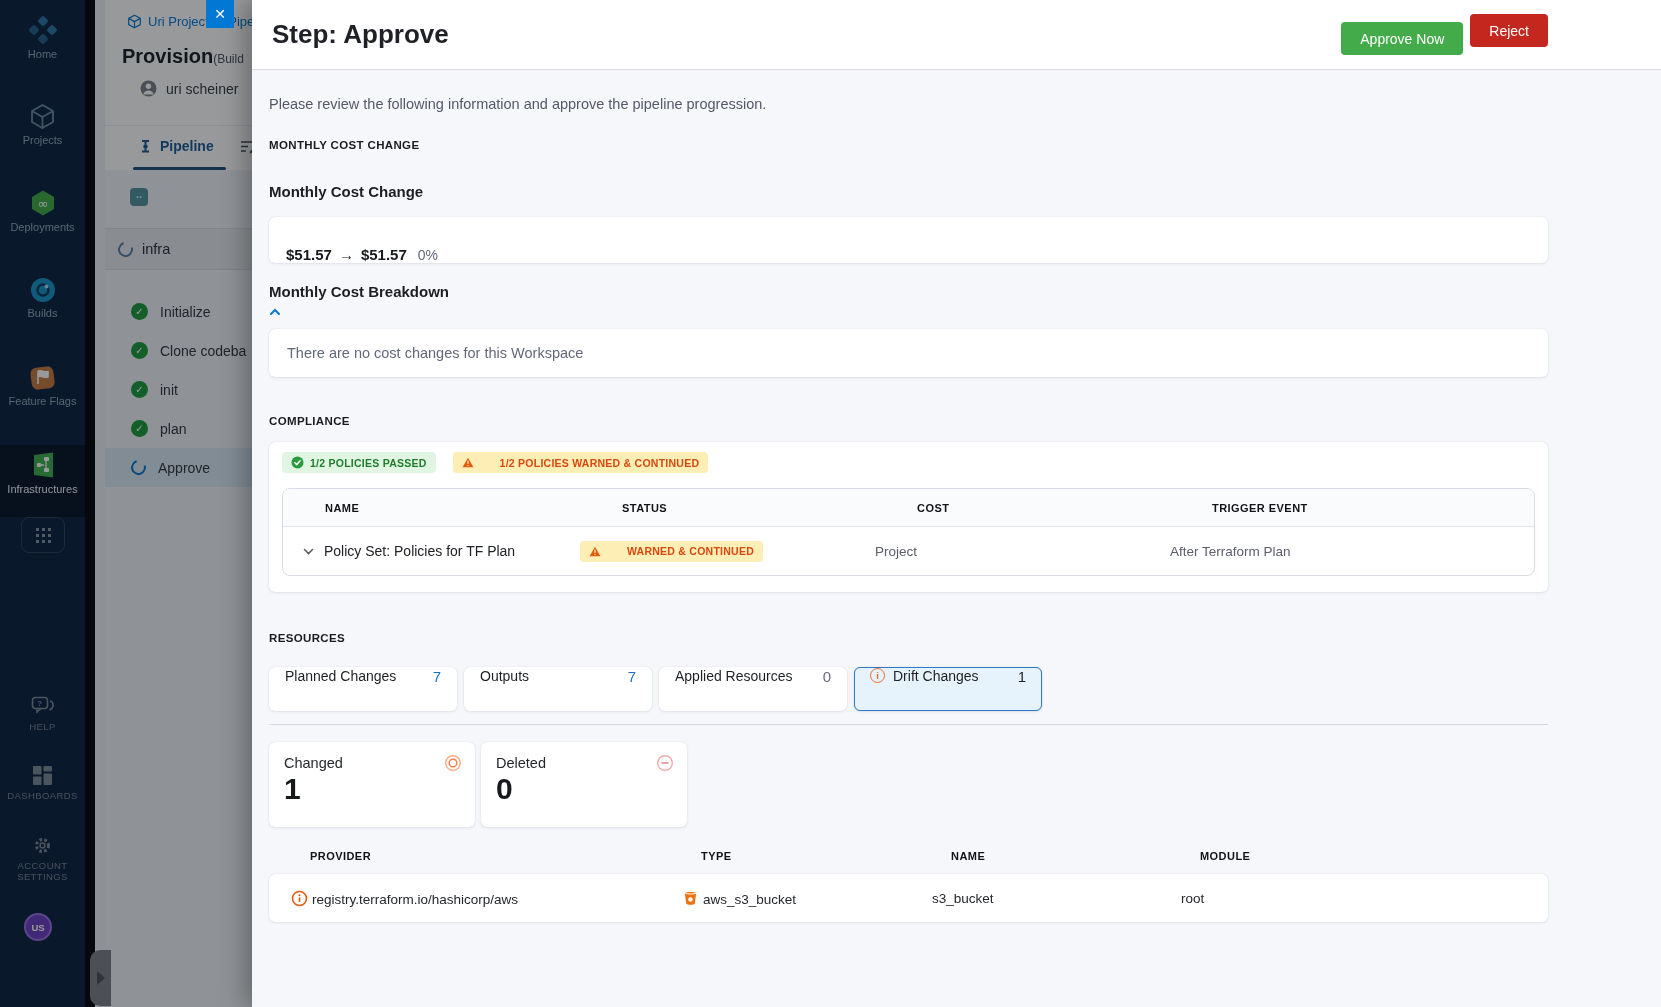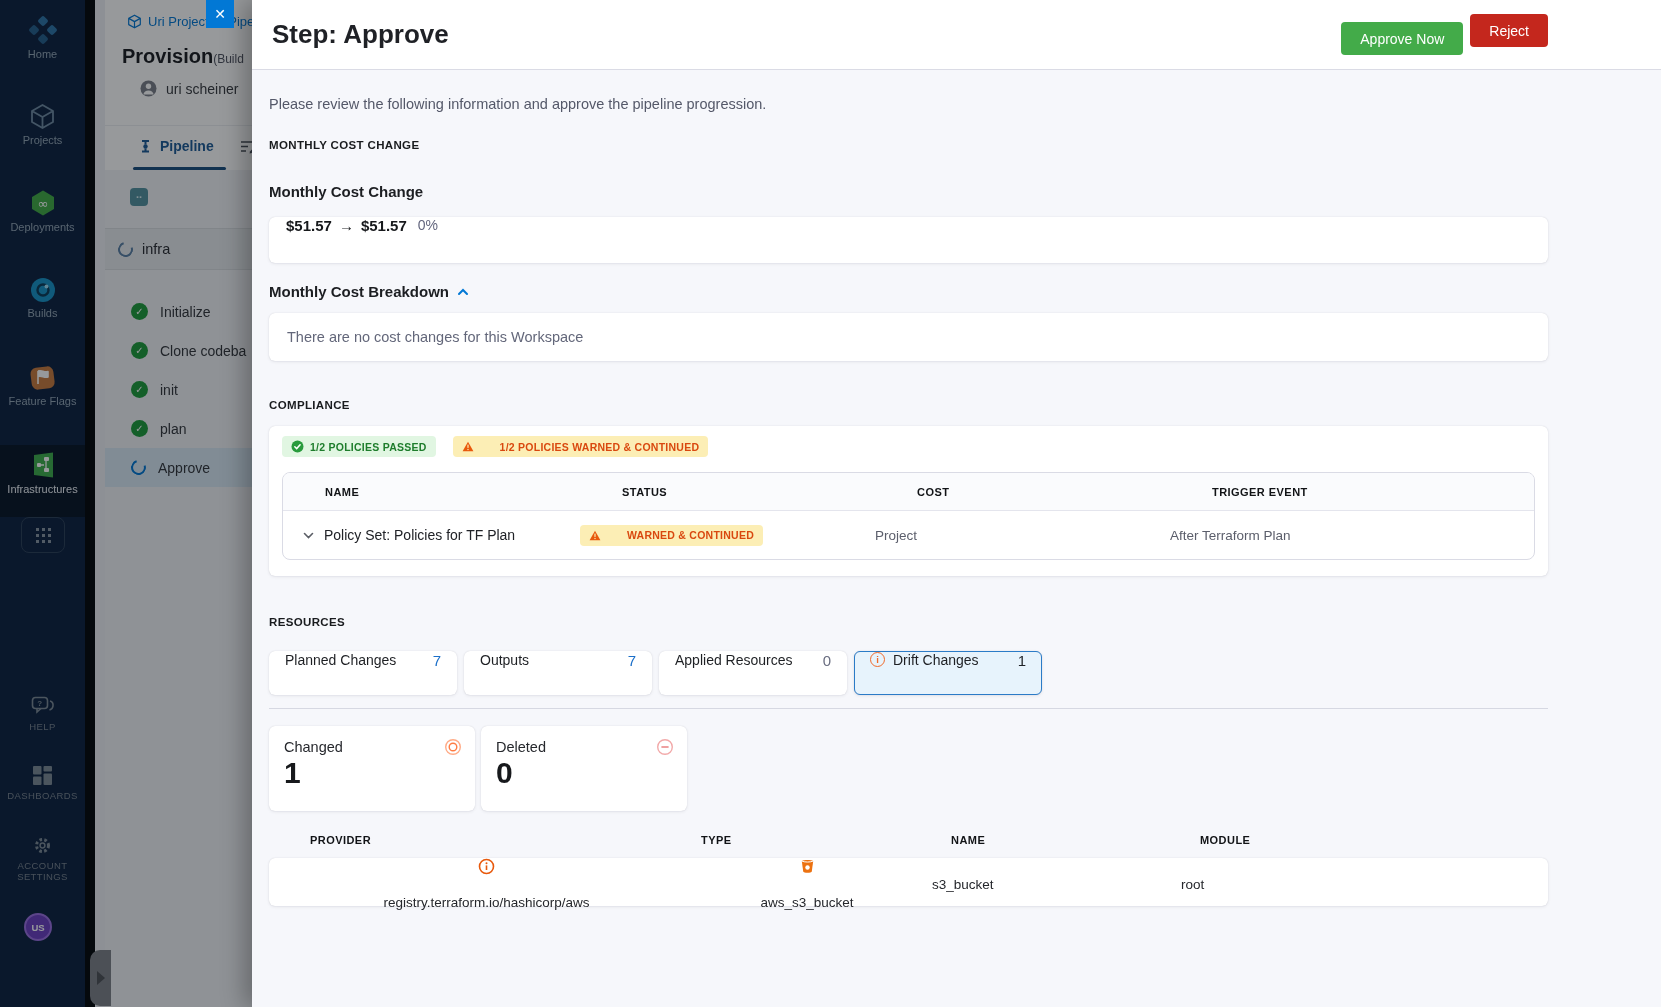--- a/index.html
+++ b/index.html
@@ -54,23 +54,23 @@
   .btn-approve{background:#43ab49;margin-top:8px;}
   .btn-reject{background:#c4271d;}
   .drawer-body{padding:0 113px 30px 17px;}
   .intro{margin-top:26px;font-size:14.5px;color:#545869;}
   .caps{font-weight:700;font-size:11.5px;letter-spacing:.35px;color:#191b1e;}
   .caps.c1{margin-top:27px;}
   .caps.c2{margin-top:38px;}
   .caps.c3{margin-top:40px;}
   .cost-sub{margin-top:32px;font-size:15px;font-weight:700;color:#1c1e22;}
   .card{background:#fff;border-radius:6px;box-shadow:0 0 1px rgba(40,41,61,.18),0 1px 3px rgba(96,97,112,.12);}
-  .cost-card{margin-top:17px;height:46px;display:flex;align-items:flex-start;padding:0 17px;font-size:15px;font-weight:700;color:#17191c;}
+  .cost-card{margin-top:17px;height:46px;display:flex;align-items:flex-end;padding:0 17px;font-size:15px;font-weight:700;color:#17191c;}
   .cost-card .pct{font-weight:400;color:#63667e;margin-left:11px;font-size:14px;}
-  .breakdown{margin-top:20px;font-size:15px;font-weight:700;color:#1c1e22;display:flex;align-items:center;gap:8px;cursor:pointer;}
+  .breakdown{margin-top:20px;font-size:15px;font-weight:700;color:#1c1e22;display:flex;align-items:flex-start;gap:8px;cursor:pointer;flex-direction:column;}
   .empty-card{margin-top:13px;height:48px;display:flex;align-items:center;padding:0 18px;font-size:14.5px;color:#63677a;}
   .comp-card{margin-top:15px;padding:10px 13px 16px;}
   .badges{display:flex;gap:17px;}
   .badge{display:inline-flex;align-items:center;gap:6px;height:21px;padding:0 9px;border-radius:4px;font-size:10.5px;font-weight:700;letter-spacing:.25px;}
   .badge.pass{background:#e1f6e2;color:#1e7d2c;}
   .badge.warn{background:#fceeb5;color:#d9480f;gap:26px;}
   .policy-table{margin-top:15px;border:1px solid #dadbe5;border-radius:8px;overflow:hidden;background:#fff;}
   .pt-head{display:grid;grid-template-columns:297px 295px 295px 1fr;background:#fafbfd;border-bottom:1px solid #e4e5ed;padding:13px 0 12px 42px;font-size:11px;font-weight:700;letter-spacing:.45px;color:#111316;}
   .pt-row{display:grid;grid-template-columns:297px 295px 295px 1fr;align-items:center;height:48px;}
   .pt-name{display:flex;align-items:center;gap:10px;padding-left:20px;font-size:14px;color:#202227;}
@@ -84,21 +84,21 @@
   .res-tab.selected{background:#e7f3fc;border:1.5px solid #2b7bc7;}
   .drift-ico{width:15px;height:15px;border-radius:50%;border:1.5px solid #f06a2b;color:#f06a2b;font-size:9.5px;font-weight:700;display:flex;align-items:center;justify-content:center;margin-right:8px;box-sizing:border-box;}
   .res-divider{margin-top:13px;border-top:1px solid #d6d8e2;}
   .stat-cards{margin-top:17px;display:flex;gap:6px;}
   .stat-card{width:206px;height:85px;border-radius:6px;padding:13px 15px;box-sizing:border-box;position:relative;}
   .stat-label{font-size:14.5px;color:#26282d;}
   .stat-value{font-size:30px;font-weight:700;color:#17191c;margin-top:3px;line-height:1;}
   .stat-icon{position:absolute;top:12px;right:13px;}
   .res-thead{margin-top:23px;display:grid;grid-template-columns:391px 250px 249px 1fr;padding-left:41px;font-size:11px;font-weight:700;letter-spacing:.45px;color:#111316;}
   .res-trow{margin-top:12px;height:48px;display:grid;grid-template-columns:391px 250px 249px 1fr;align-items:center;padding-left:22px;font-size:13.5px;color:#25272c;}
-  .cell-ic{display:flex;align-items:center;gap:20px;flex-direction:column;}
+  .cell-ic{display:flex;align-items:flex-end;gap:4px;}
 </style>
 </head>
 <body>
 
 <div class="root">
 
   <div class="sidebar">
     <div class="nav-active-bg"></div>
 
     <div class="nav-item" style="top:16px;">

